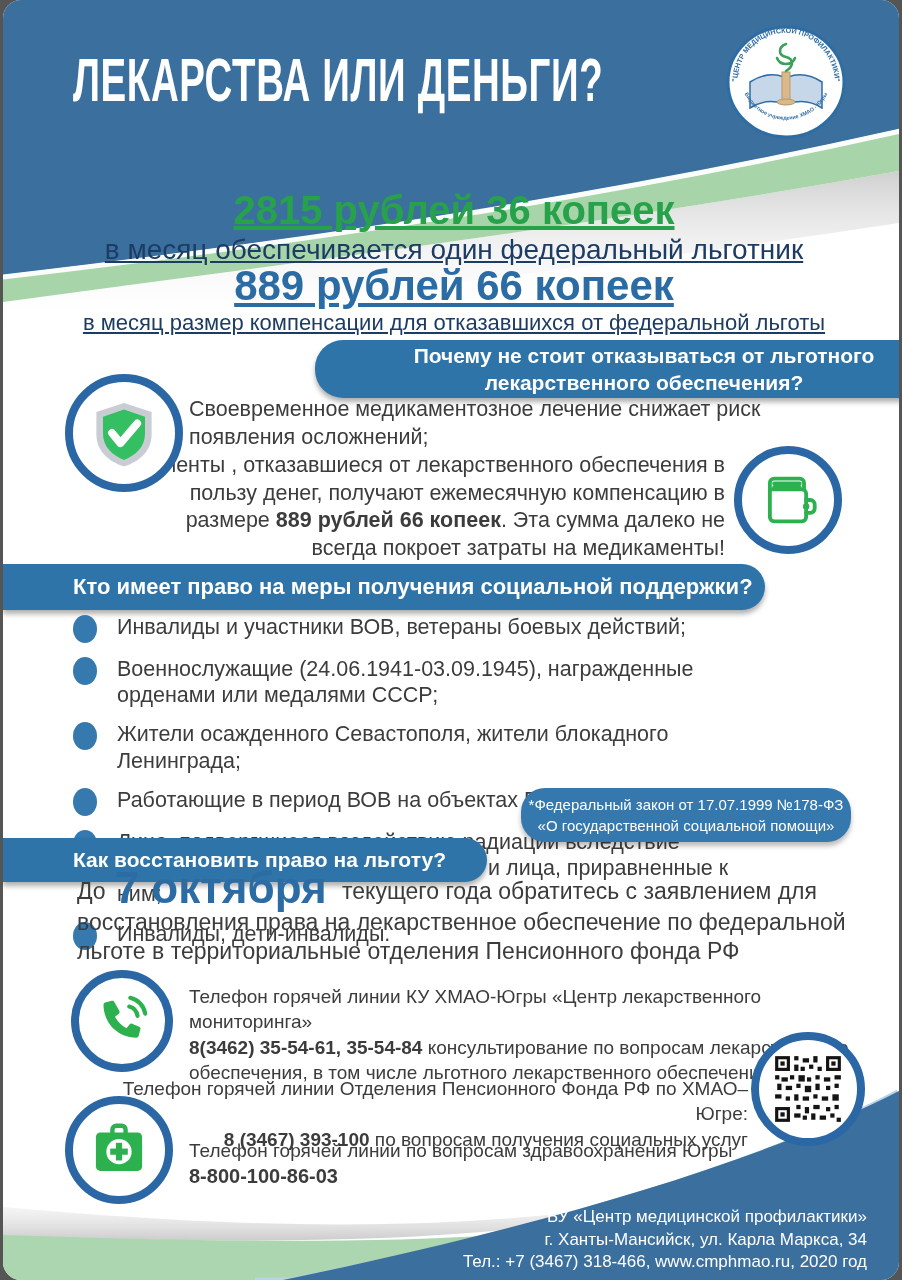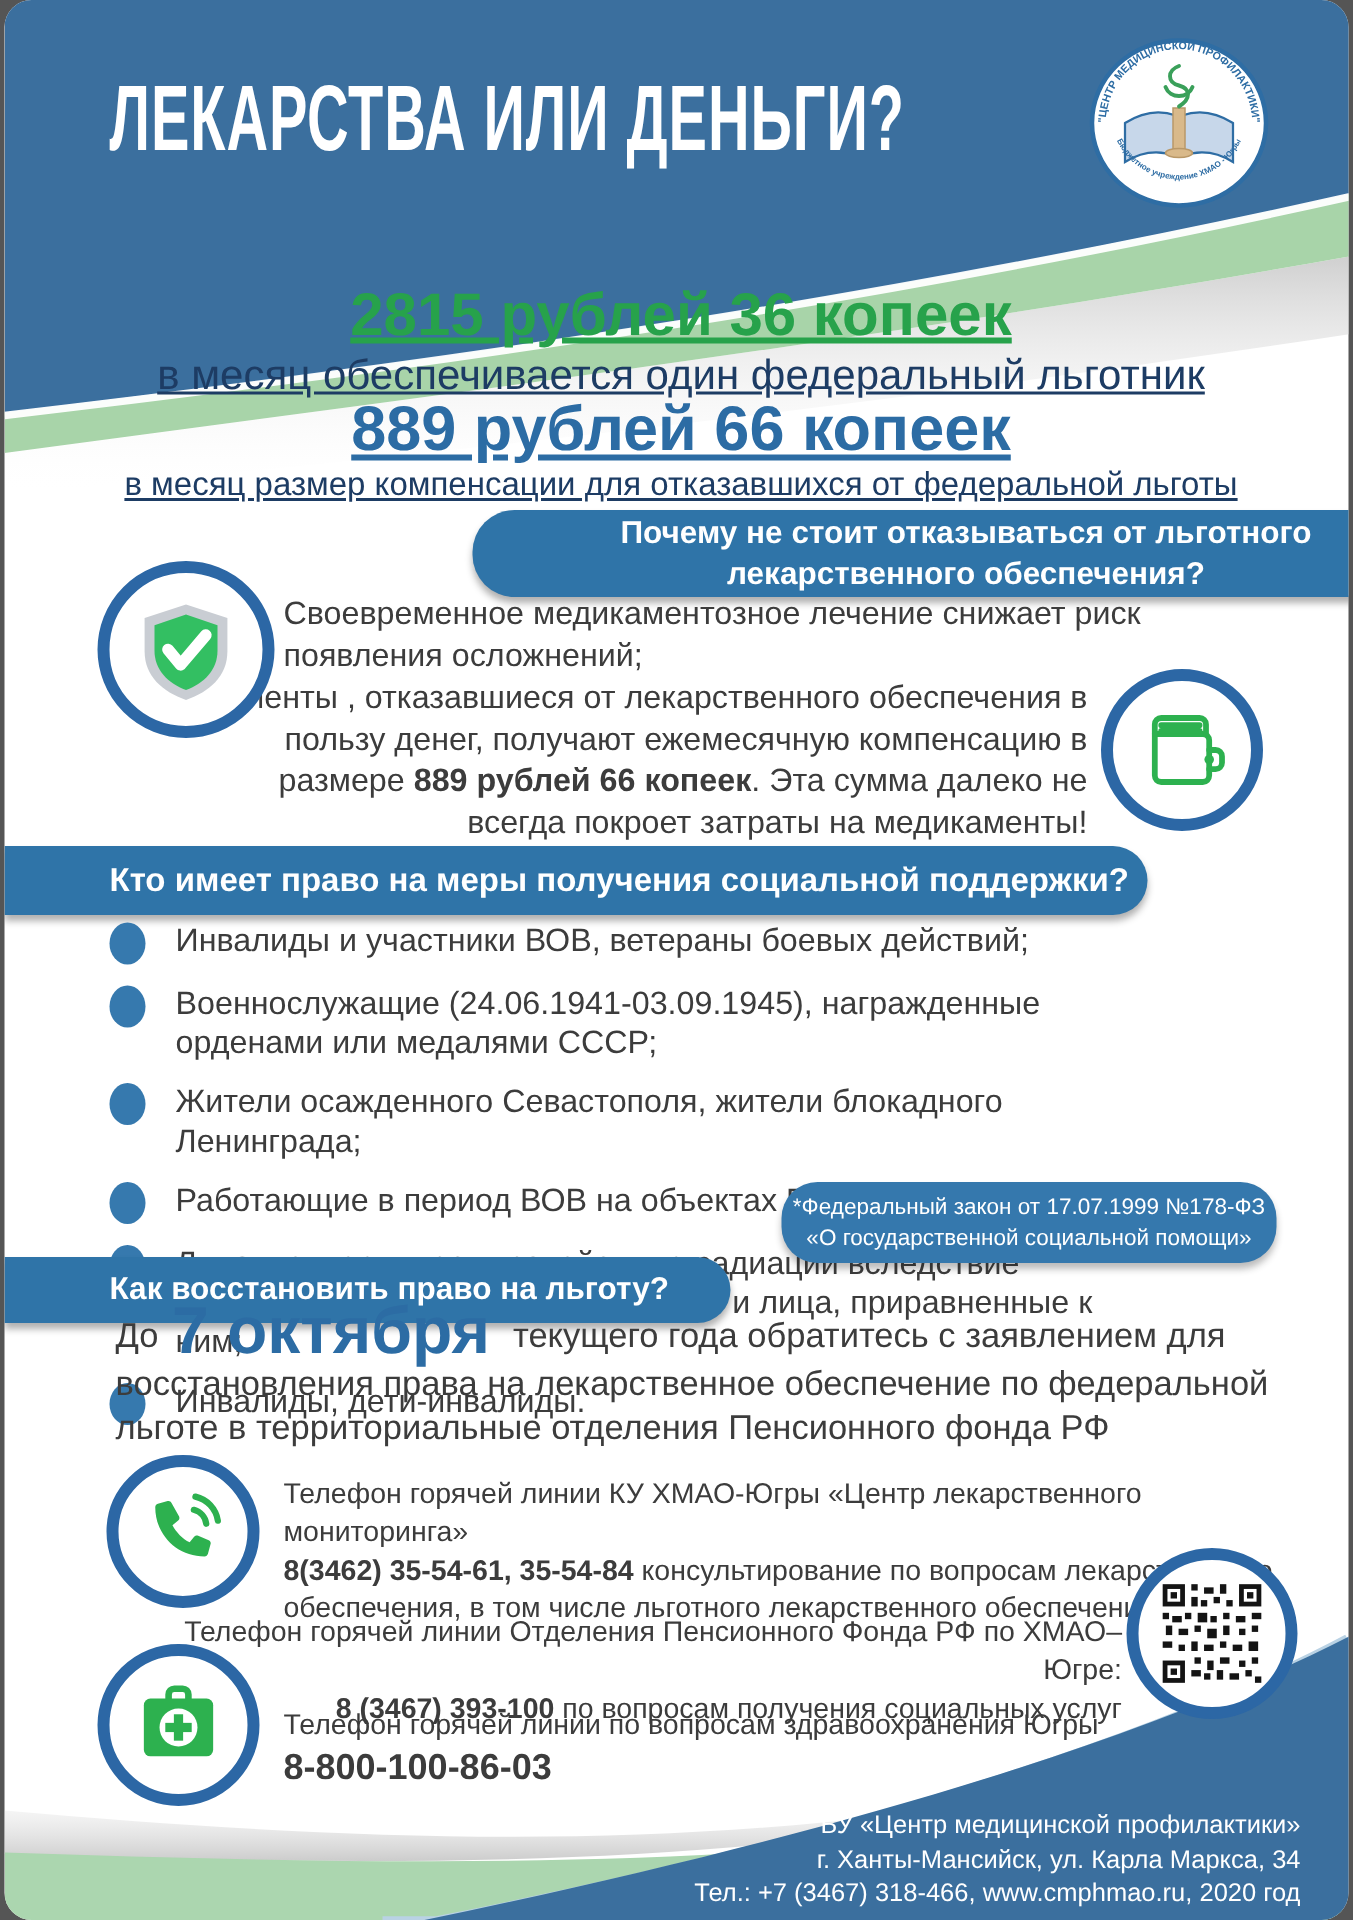--- a/index.html
+++ b/index.html
@@ -73,21 +73,21 @@
   .restore{position:absolute;left:74px;top:868px;width:780px;font-size:23px;
            line-height:1.27;z-index:2;}
   .date-big{font-size:44px;font-weight:bold;color:#2c6ca4;line-height:.9;
             margin:0 9px;vertical-align:-4px;}
 
   
   .contact{position:absolute;font-size:19px;line-height:1.33;z-index:4;}
   .ct1{left:186px;top:984px;width:692px;}
   .ct2{left:85px;top:1076px;width:660px;text-align:right;}
   .ct3{left:186px;top:1138px;width:560px;}
-  .ct3 .b{font-size:24px;}
+  .ct3 .b{font-size:20px;}
 
   
   .footer-wave{position:absolute;left:0;top:1040px;z-index:1;}
   .footer-text{position:absolute;right:32px;top:1206px;text-align:right;color:#fff;
                font-size:17px;line-height:1.33;z-index:4;margin-left:31px;}
 </style>
 </head>
 <body>
 
 <div class="poster">

